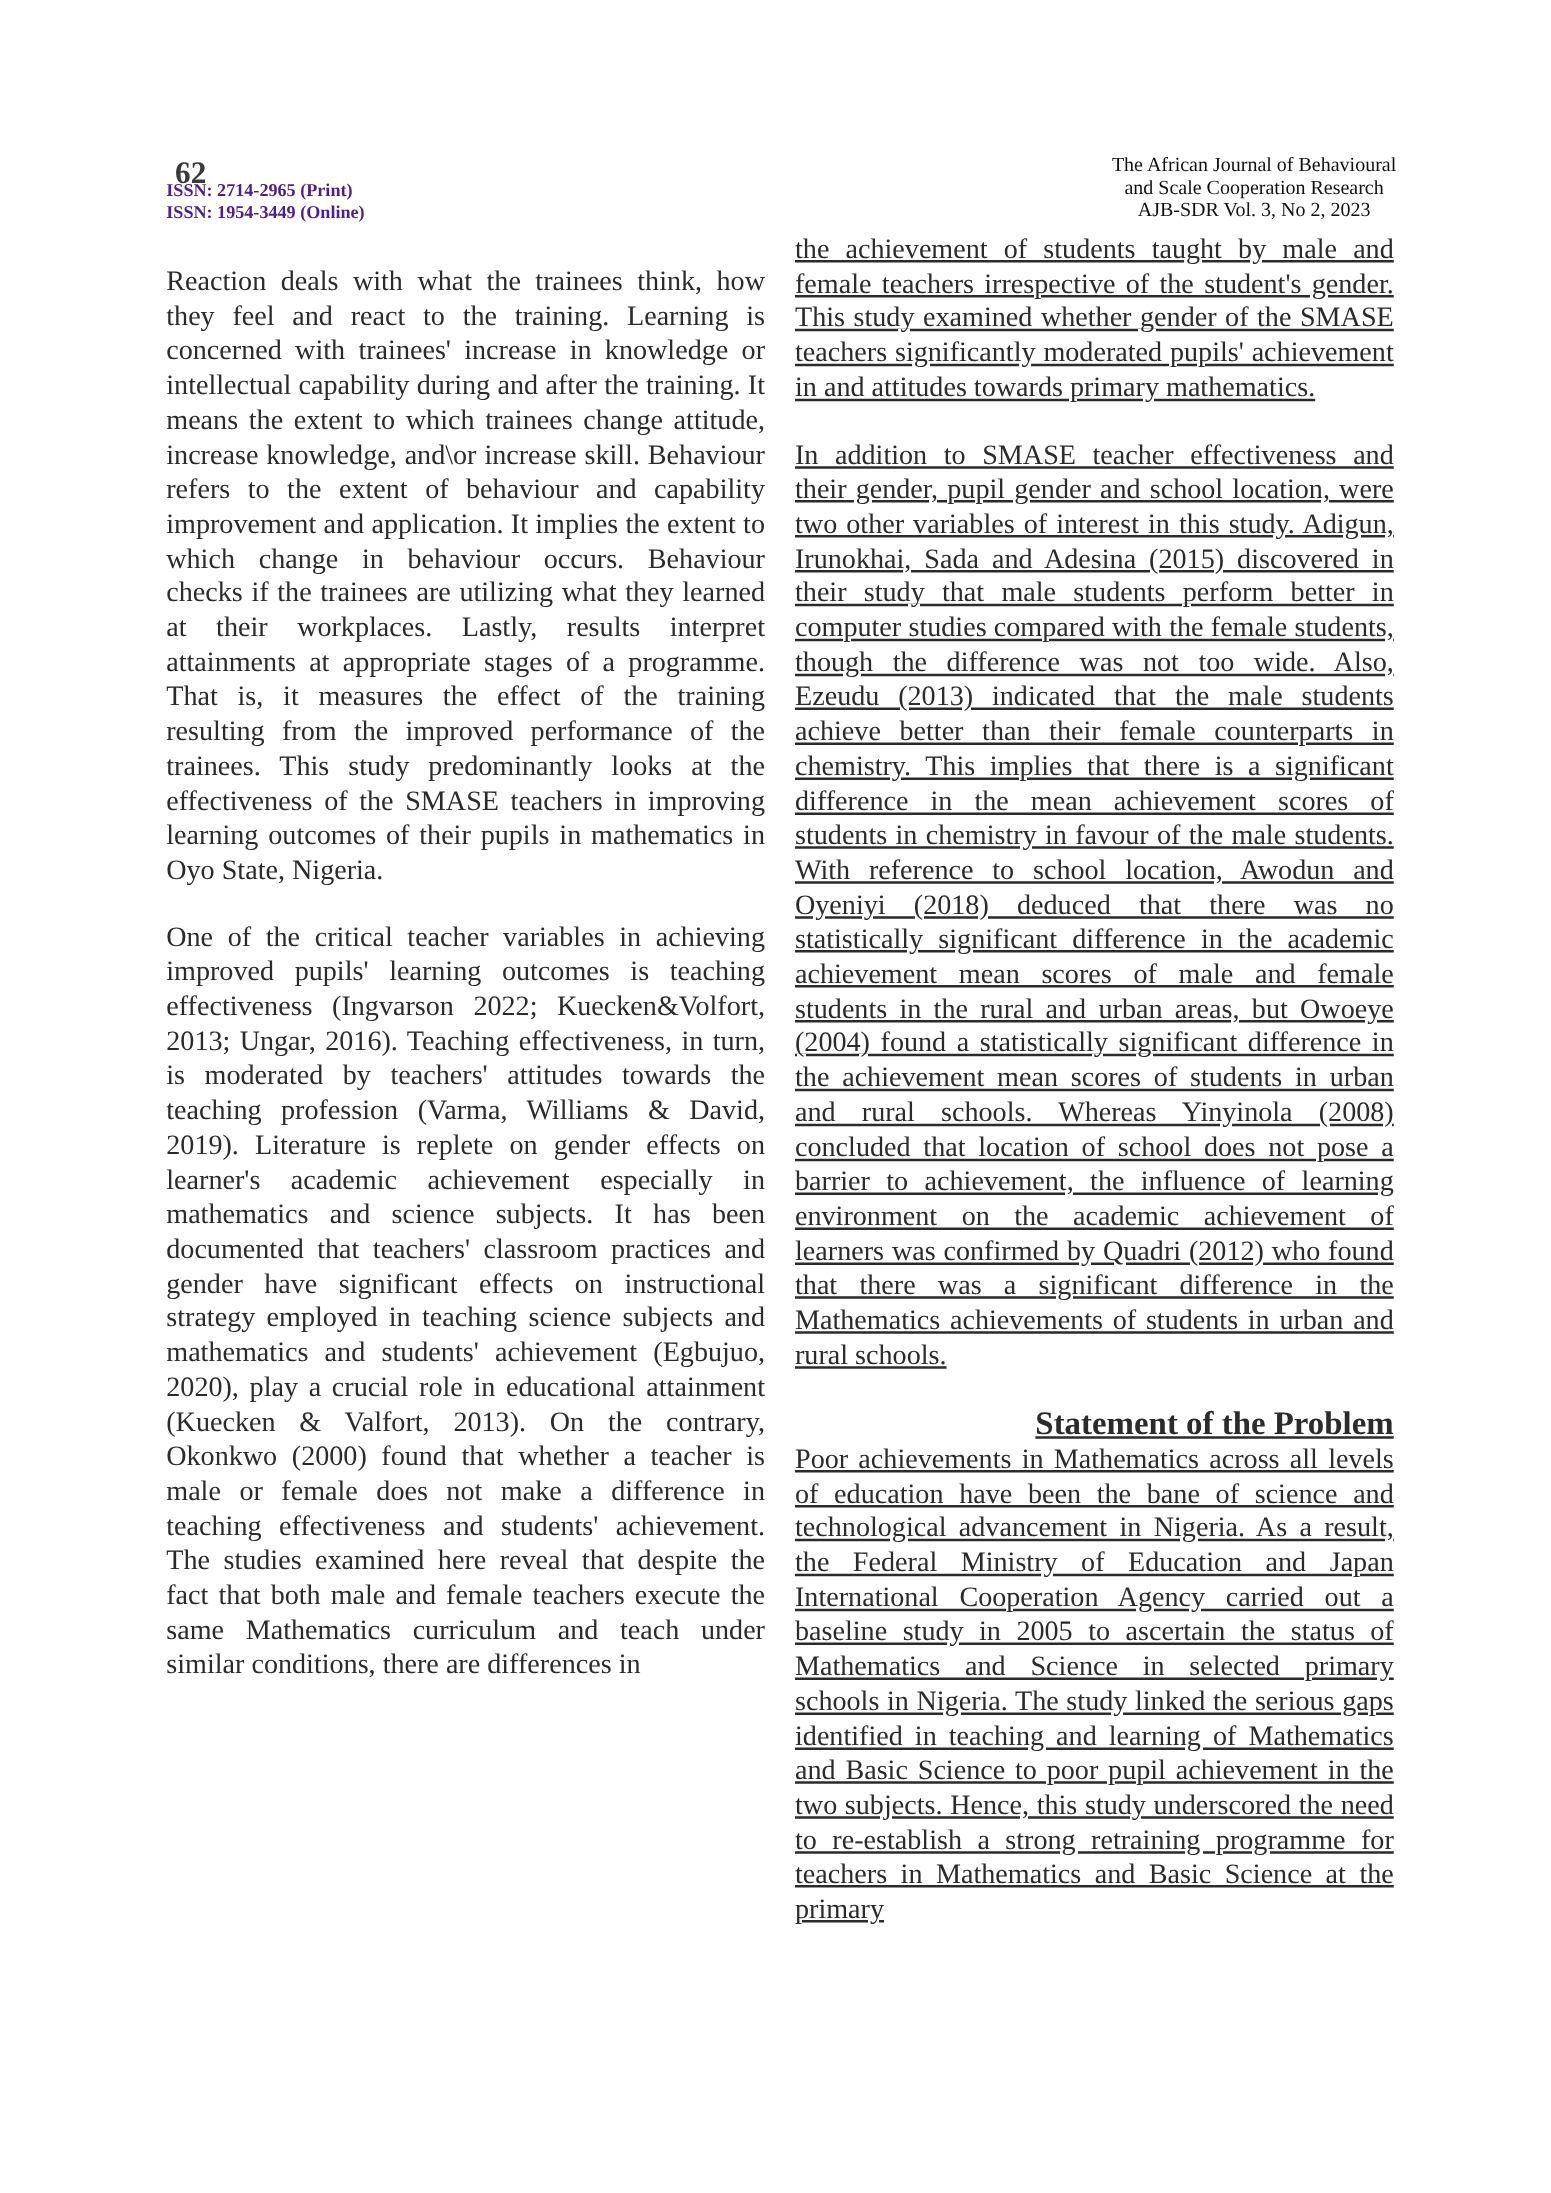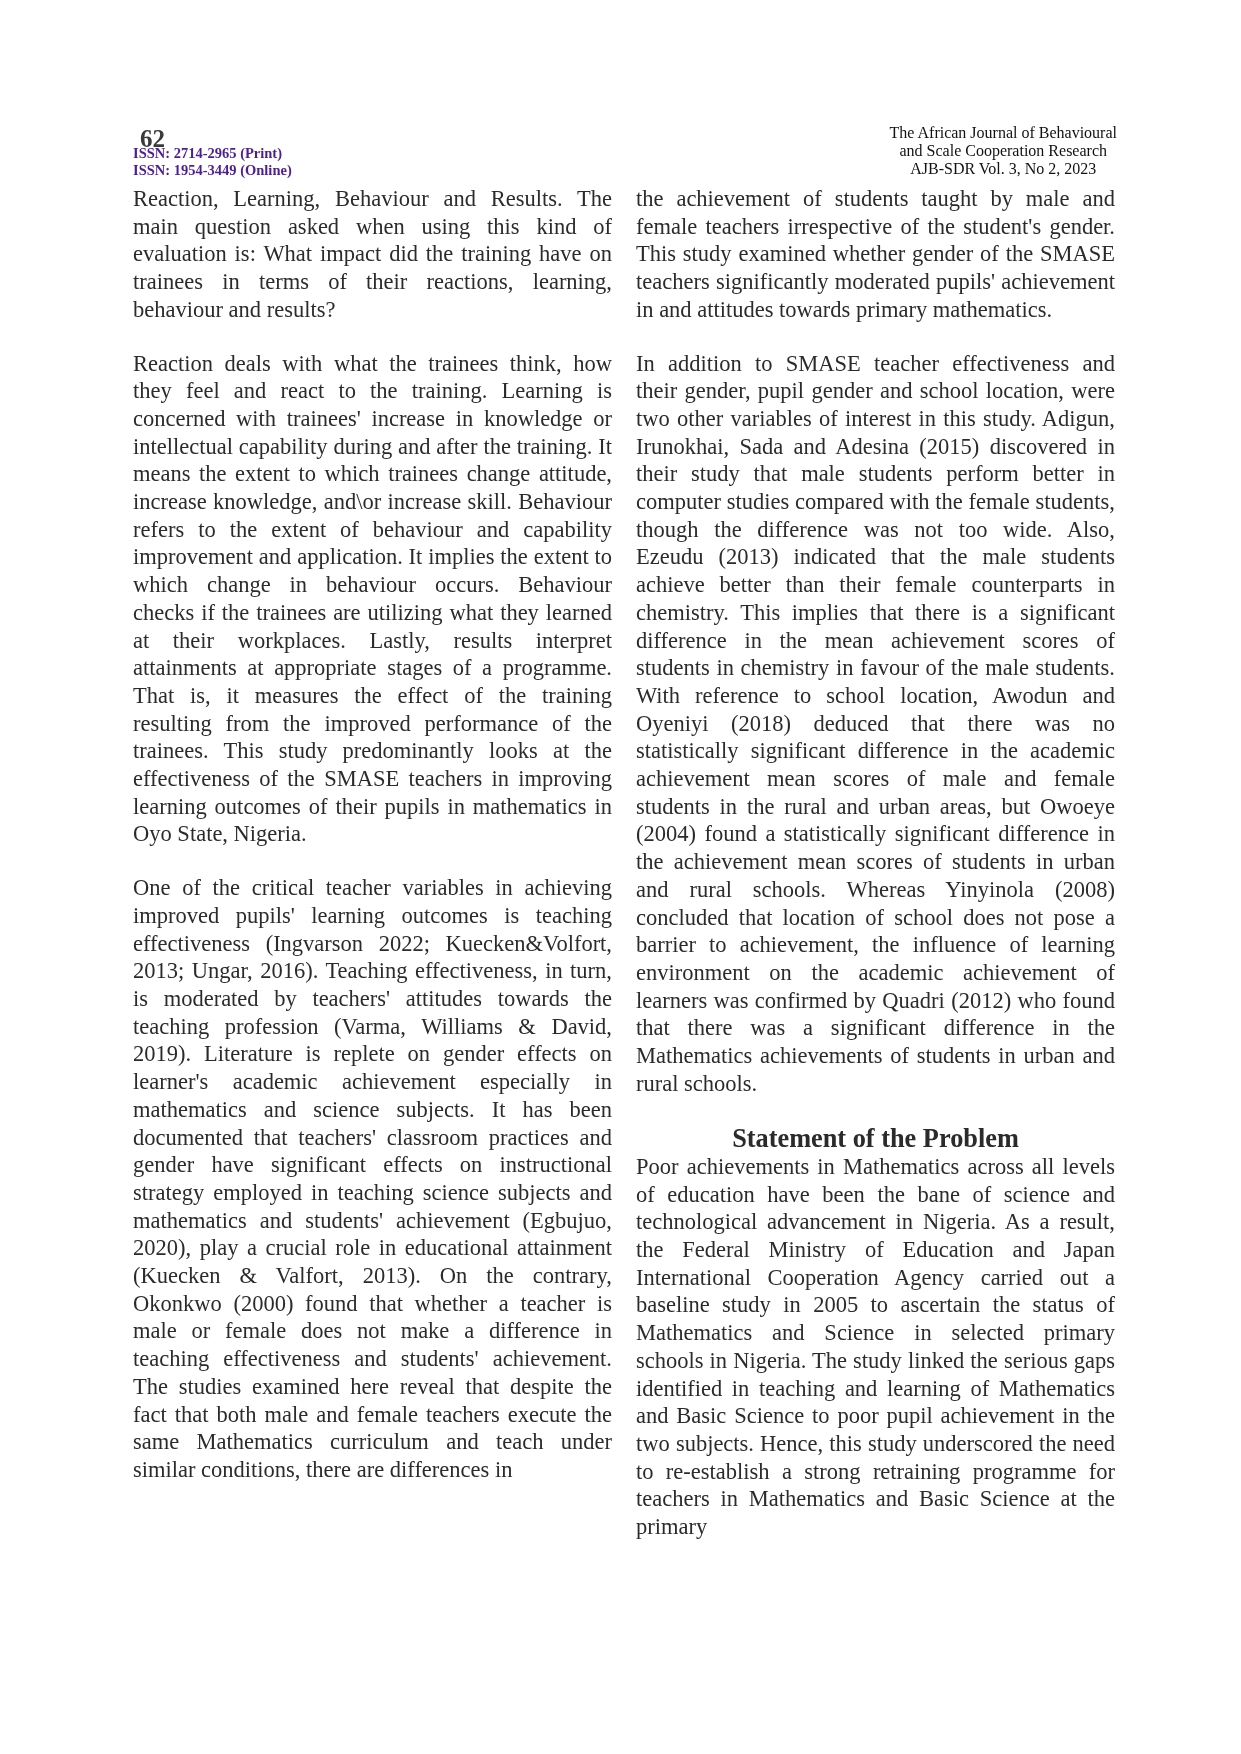--- a/index.html
+++ b/index.html
@@ -41,47 +41,46 @@
     .col {
       position: absolute;
       top: 185px;
       width: 479px;
       font-size: 22.5px;
       line-height: 27.7px;
       text-align: justify;
       color: #2b2b2b;
     }
     .col-left { left: 133px; }
-    .col-right { left: 636px; }
+    .col-right { left: 636px; text-decoration: underline; }
     .col p { margin: 0; }
     .col p.gap { margin-top: 26px; }
     .heading {
       font-weight: bold;
       margin: 27.7px 0 0 0;
-      text-align: center;
+      text-align: right;
     }
   </style>
 </head>
 <body>
 
 <div class="page-number">62</div>
 
 <div class="issn">
   <div>ISSN: 2714-2965 (Print)</div>
   <div>ISSN: 1954-3449 (Online)</div>
 </div>
 
 <div class="journal">
   <div>The African Journal of Behavioural</div>
   <div>and Scale Cooperation Research</div>
   <div>AJB-SDR Vol. 3, No 2, 2023</div>
 </div>
 
 <div class="col col-left">
-  <p>Reaction, Learning, Behaviour and Results. The main question asked when using this kind of evaluation is: What impact did the training have on trainees in terms of their reactions, learning, behaviour and results?</p>
   <p class="gap">Reaction deals with what the trainees think, how they feel and react to the training. Learning is concerned with trainees' increase in knowledge or intellectual capability during and after the training. It means the extent to which trainees change attitude, increase knowledge, and\or increase skill. Behaviour refers to the extent of behaviour and capability improvement and application. It implies the extent to which change in behaviour occurs. Behaviour checks if the trainees are utilizing what they learned at their workplaces. Lastly, results interpret attainments at appropriate stages of a programme. That is, it measures the effect of the training resulting from the improved performance of the trainees. This study predominantly looks at the effectiveness of the SMASE teachers in improving learning outcomes of their pupils in mathematics in Oyo State, Nigeria.</p>
   <p class="gap">One of the critical teacher variables in achieving improved pupils' learning outcomes is teaching effectiveness (Ingvarson 2022; Kuecken&amp;Volfort, 2013; Ungar, 2016). Teaching effectiveness, in turn, is moderated by teachers' attitudes towards the teaching profession (Varma, Williams &amp; David, 2019). Literature is replete on gender effects on learner's academic achievement especially in mathematics and science subjects. It has been documented that teachers' classroom practices and gender have significant effects on instructional strategy employed in teaching science subjects and mathematics and students' achievement (Egbujuo, 2020), play a crucial role in educational attainment (Kuecken &amp; Valfort, 2013). On the contrary, Okonkwo (2000) found that whether a teacher is male or female does not make a difference in teaching effectiveness and students' achievement. The studies examined here reveal that despite the fact that both male and female teachers execute the same Mathematics curriculum and teach under similar conditions, there are differences in</p>
 </div>
 
 <div class="col col-right">
   <p>the achievement of students taught by male and female teachers irrespective of the student's gender. This study examined whether gender of the SMASE teachers significantly moderated pupils' achievement in and attitudes towards primary mathematics.</p>
   <p class="gap">In addition to SMASE teacher effectiveness and their gender, pupil gender and school location, were two other variables of interest in this study. Adigun, Irunokhai, Sada and Adesina (2015) discovered in their study that male students perform better in computer studies compared with the female students, though the difference was not too wide. Also, Ezeudu (2013) indicated that the male students achieve better than their female counterparts in chemistry. This implies that there is a significant difference in the mean achievement scores of students in chemistry in favour of the male students. With reference to school location, Awodun and Oyeniyi (2018) deduced that there was no statistically significant difference in the academic achievement mean scores of male and female students in the rural and urban areas, but Owoeye (2004) found a statistically significant difference in the achievement mean scores of students in urban and rural schools. Whereas Yinyinola (2008) concluded that location of school does not pose a barrier to achievement, the influence of learning environment on the academic achievement of learners was confirmed by Quadri (2012) who found that there was a significant difference in the Mathematics achievements of students in urban and rural schools.</p>
   <h3 class="heading">Statement of the Problem</h3>
   <p>Poor achievements in Mathematics across all levels of education have been the bane of science and technological advancement in Nigeria. As a result, the Federal Ministry of Education and Japan International Cooperation Agency carried out a baseline study in 2005 to ascertain the status of Mathematics and Science in selected primary schools in Nigeria. The study linked the serious gaps identified in teaching and learning of Mathematics and Basic Science to poor pupil achievement in the two subjects. Hence, this study underscored the need to re-establish a strong retraining programme for teachers in Mathematics and Basic Science at the primary</p>
 </div>

